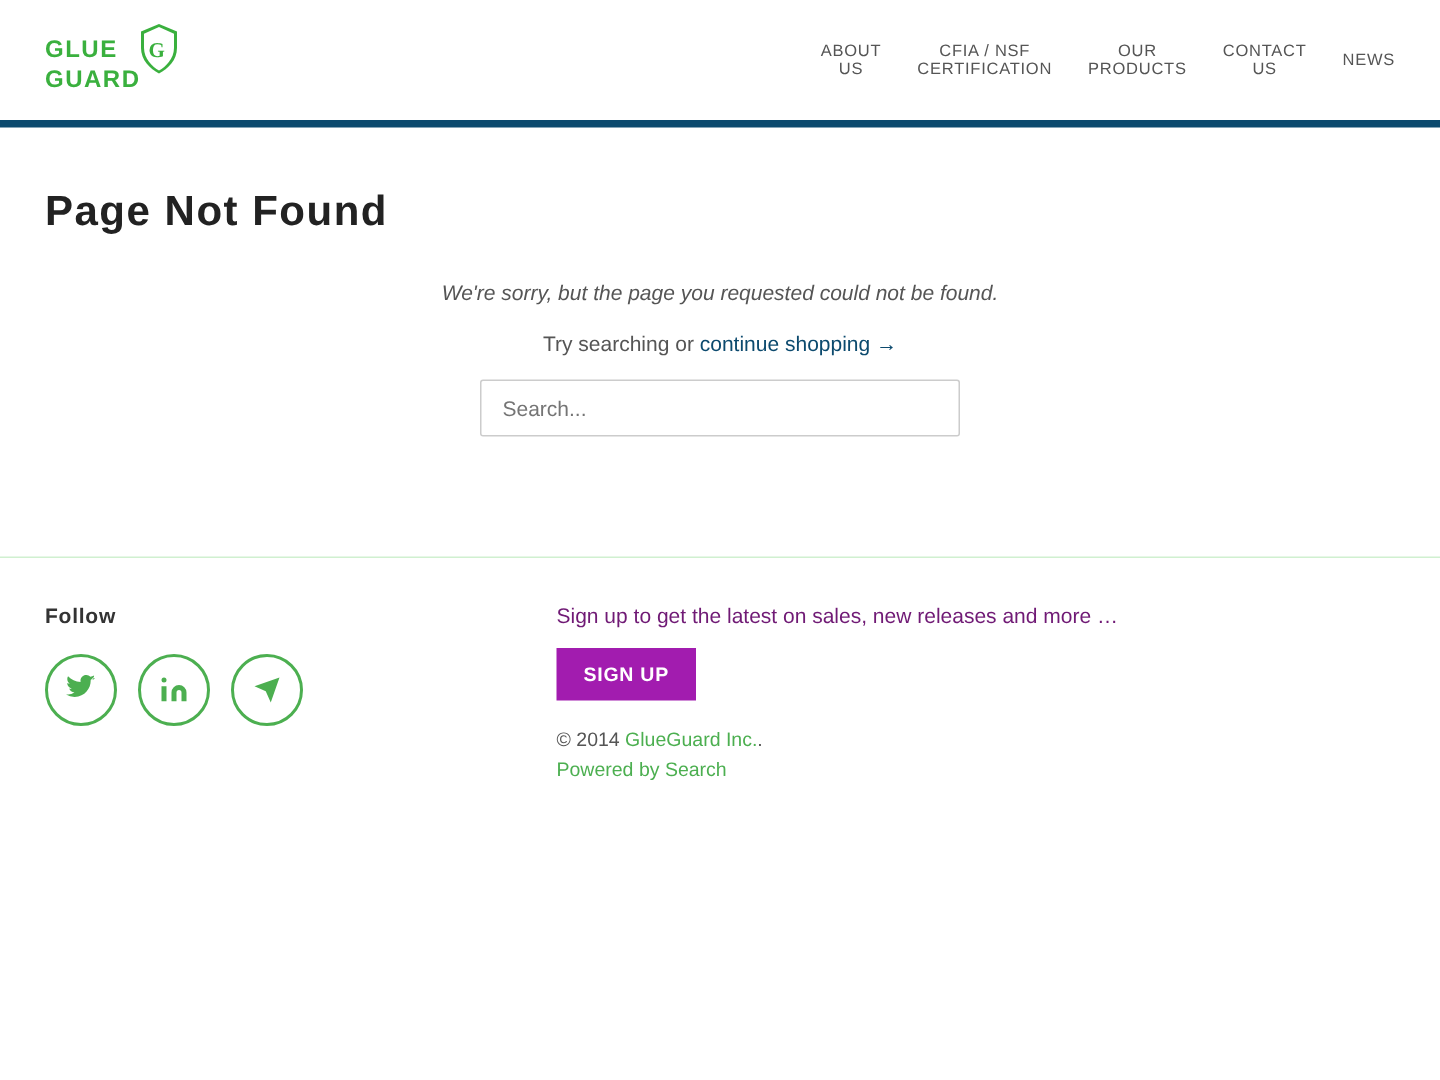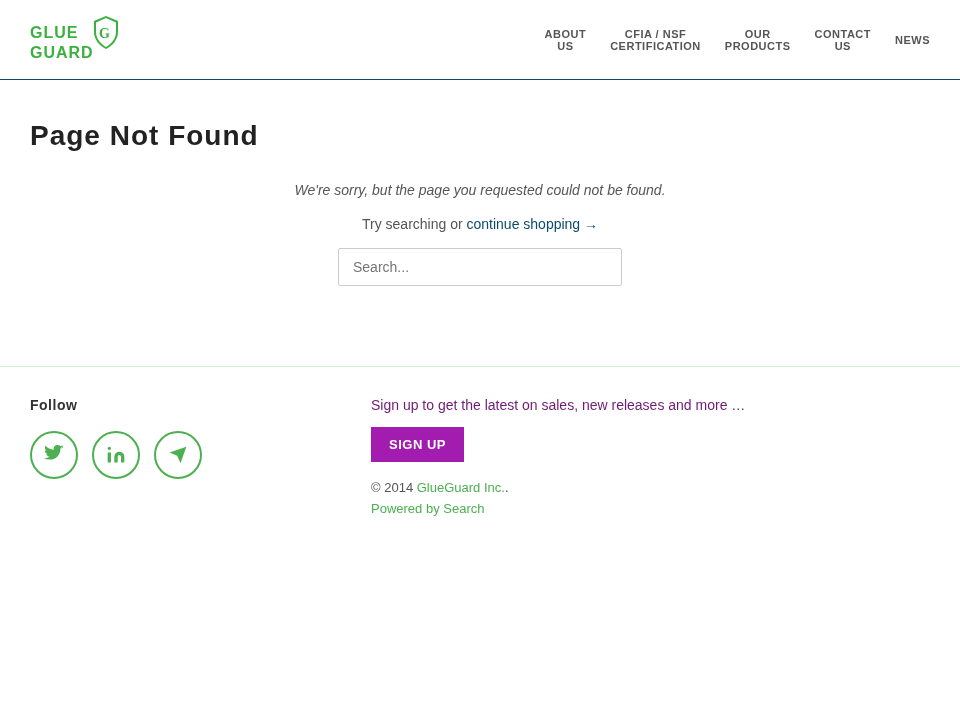--- a/index.html
+++ b/index.html
@@ -3,41 +3,41 @@
   <meta charset="utf-8">
   <style>
     * { margin: 0; padding: 0; box-sizing: border-box; }
     body { font-family: Arial, sans-serif; background: #fff; color: #333; width: 960px; min-height: 720px; }
 
     
     nav {
       display: flex;
       align-items: center;
       padding: 10px 30px;
-      border-bottom: 1px solid #0c4a6e;
+      border-bottom: 5px solid #0c4a6e;
     }
     .logo-area {
       flex: 0 0 auto;
       margin-right: auto;
     }
     .logo-svg {
       width: 120px;
       height: 55px;
     }
     .nav-links {
       display: flex;
       align-items: center;
       gap: 24px;
       list-style: none;
     }
     .nav-links li a {
       text-decoration: none;
       color: #555;
       font-size: 11px;
-      font-weight: bold;
+      font-weight: normal;
       letter-spacing: 0.5px;
       text-transform: uppercase;
       text-align: center;
       display: block;
     }
 
     
     .main-content {
       padding: 40px 30px 60px 30px;
       min-height: 280px;
@@ -66,21 +66,21 @@
       color: #0c4a6e;
       text-decoration: none;
       margin-top: 47px;
     }
     .search-form {
       display: flex;
       justify-content: center;
       margin-bottom: 20px;
     }
     .search-input {
-      width: 284px;
+      width: 320px;
       padding: 10px 14px;
       border: 1px solid #ccc;
       border-radius: 2px;
       font-size: 14px;
       color: #999;
       outline: none;
     }
 
     
     .divider {

